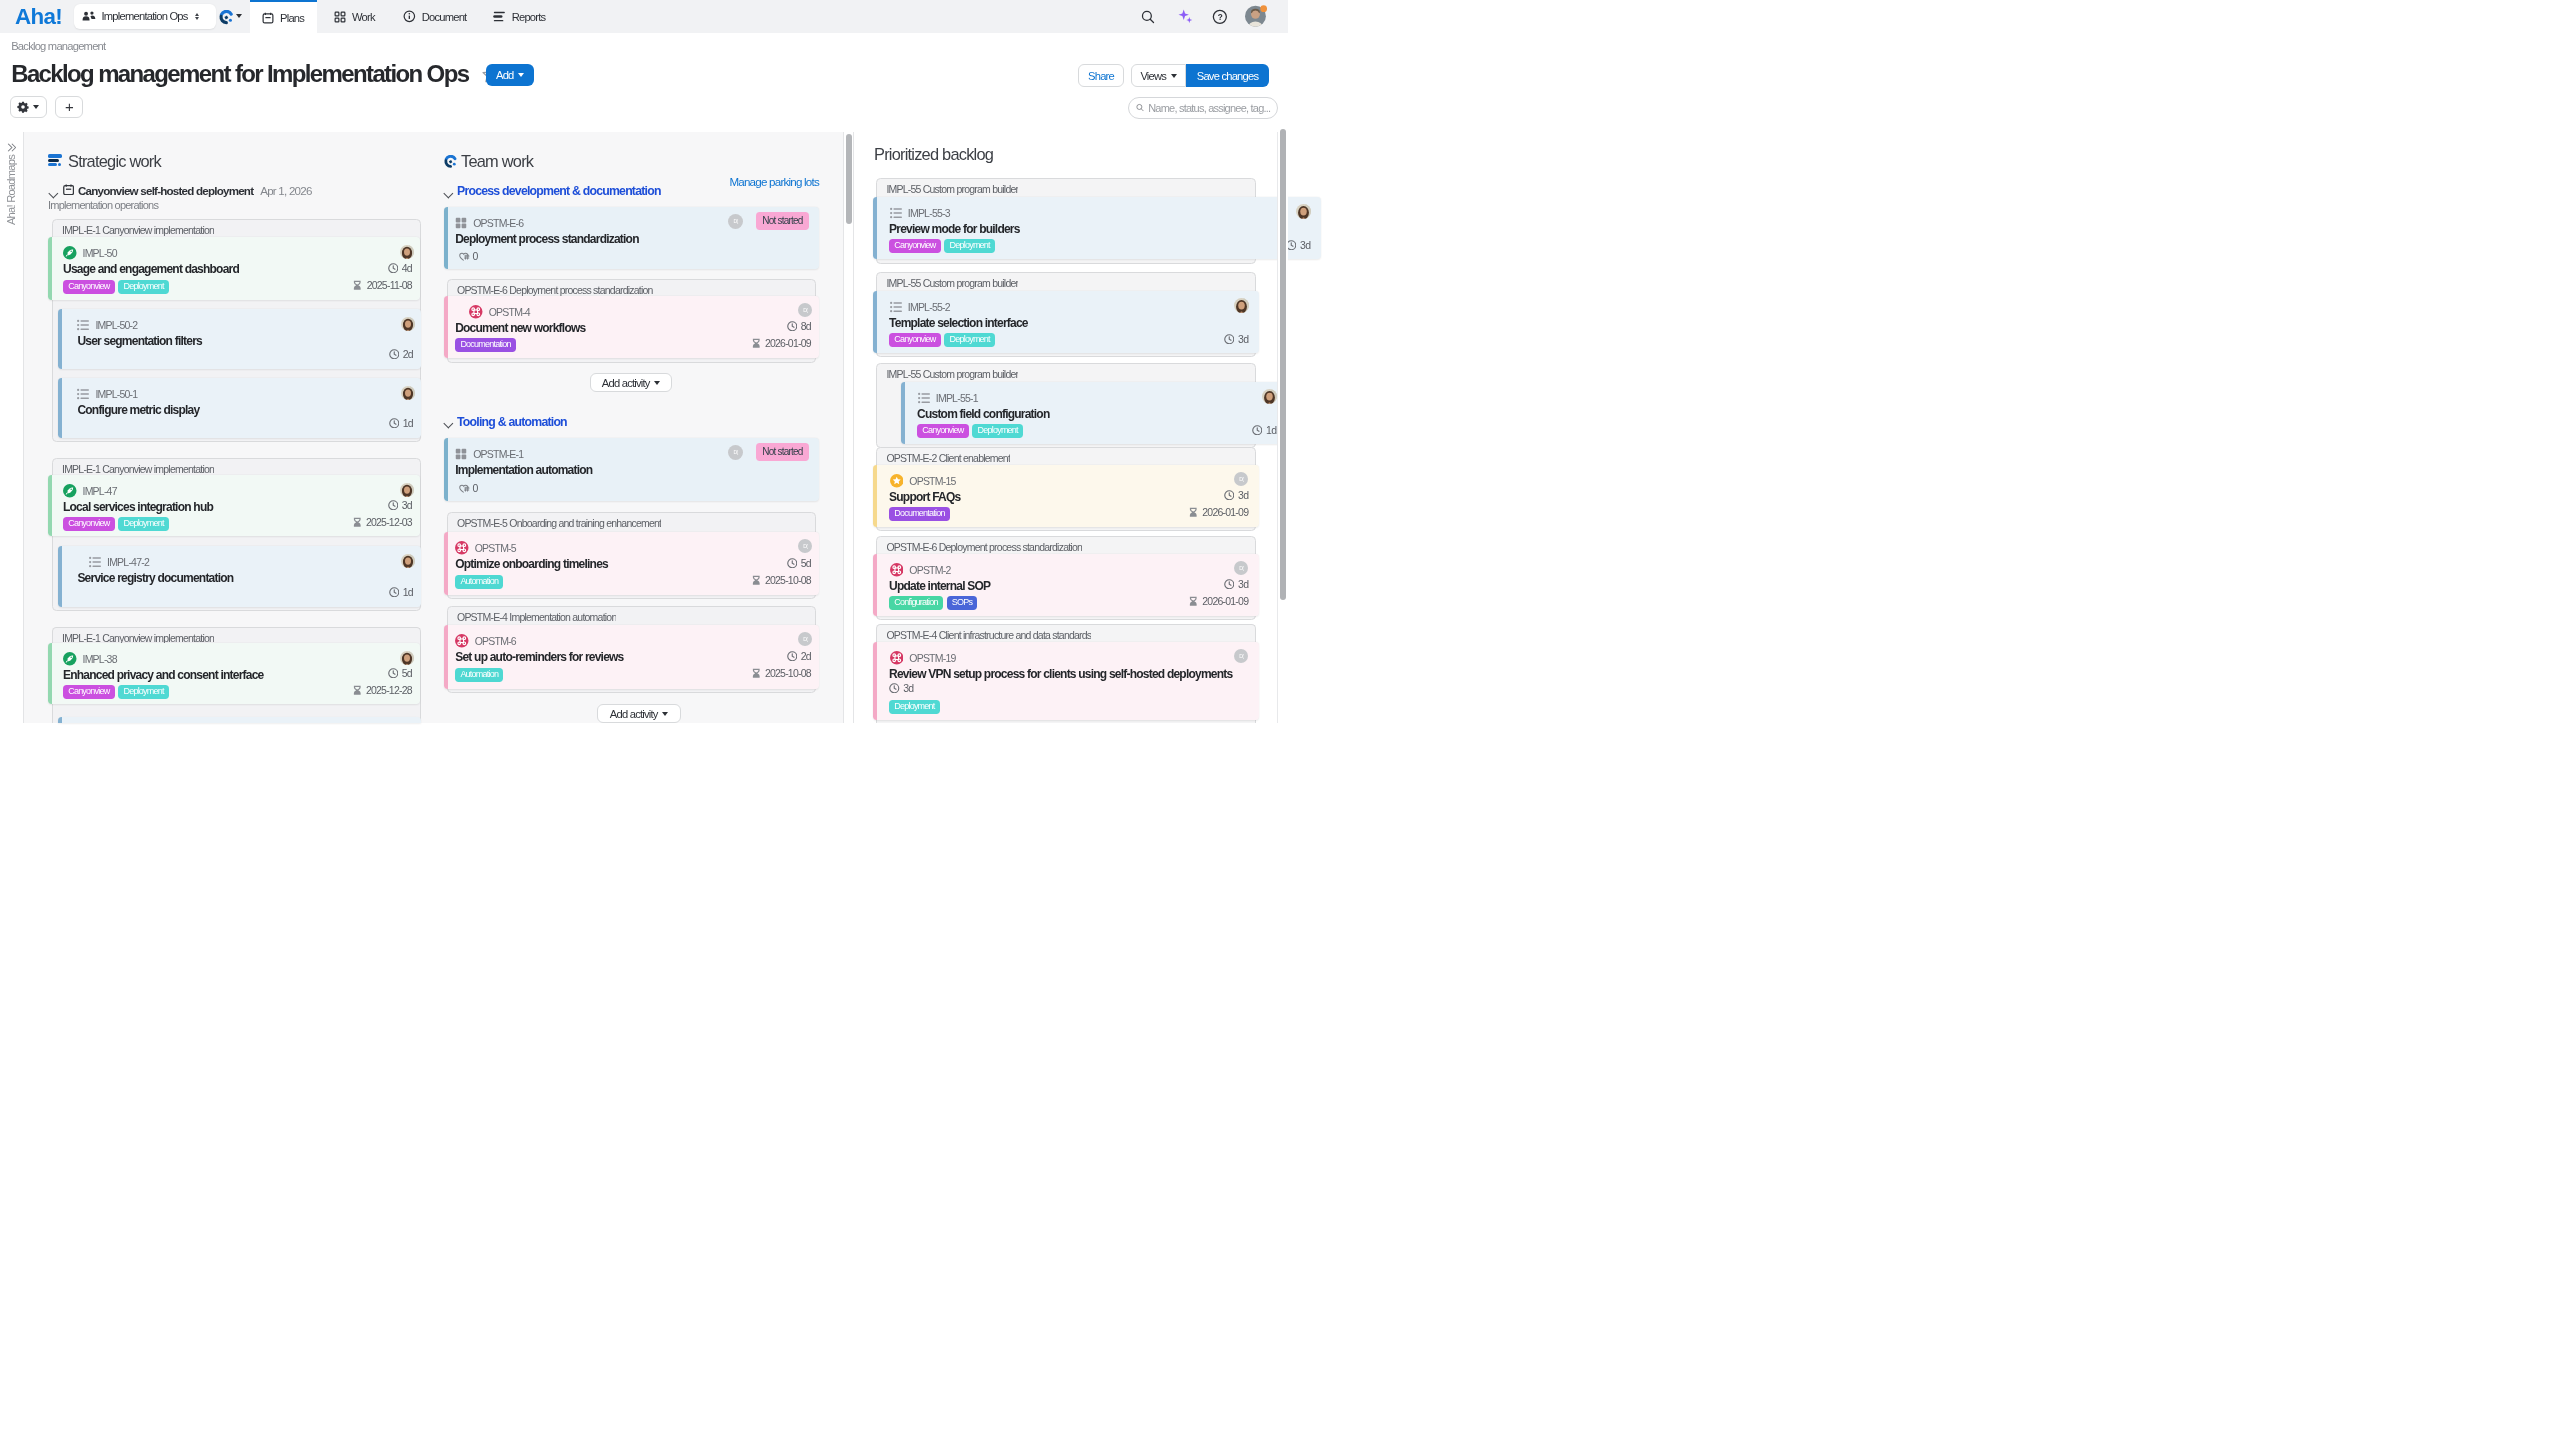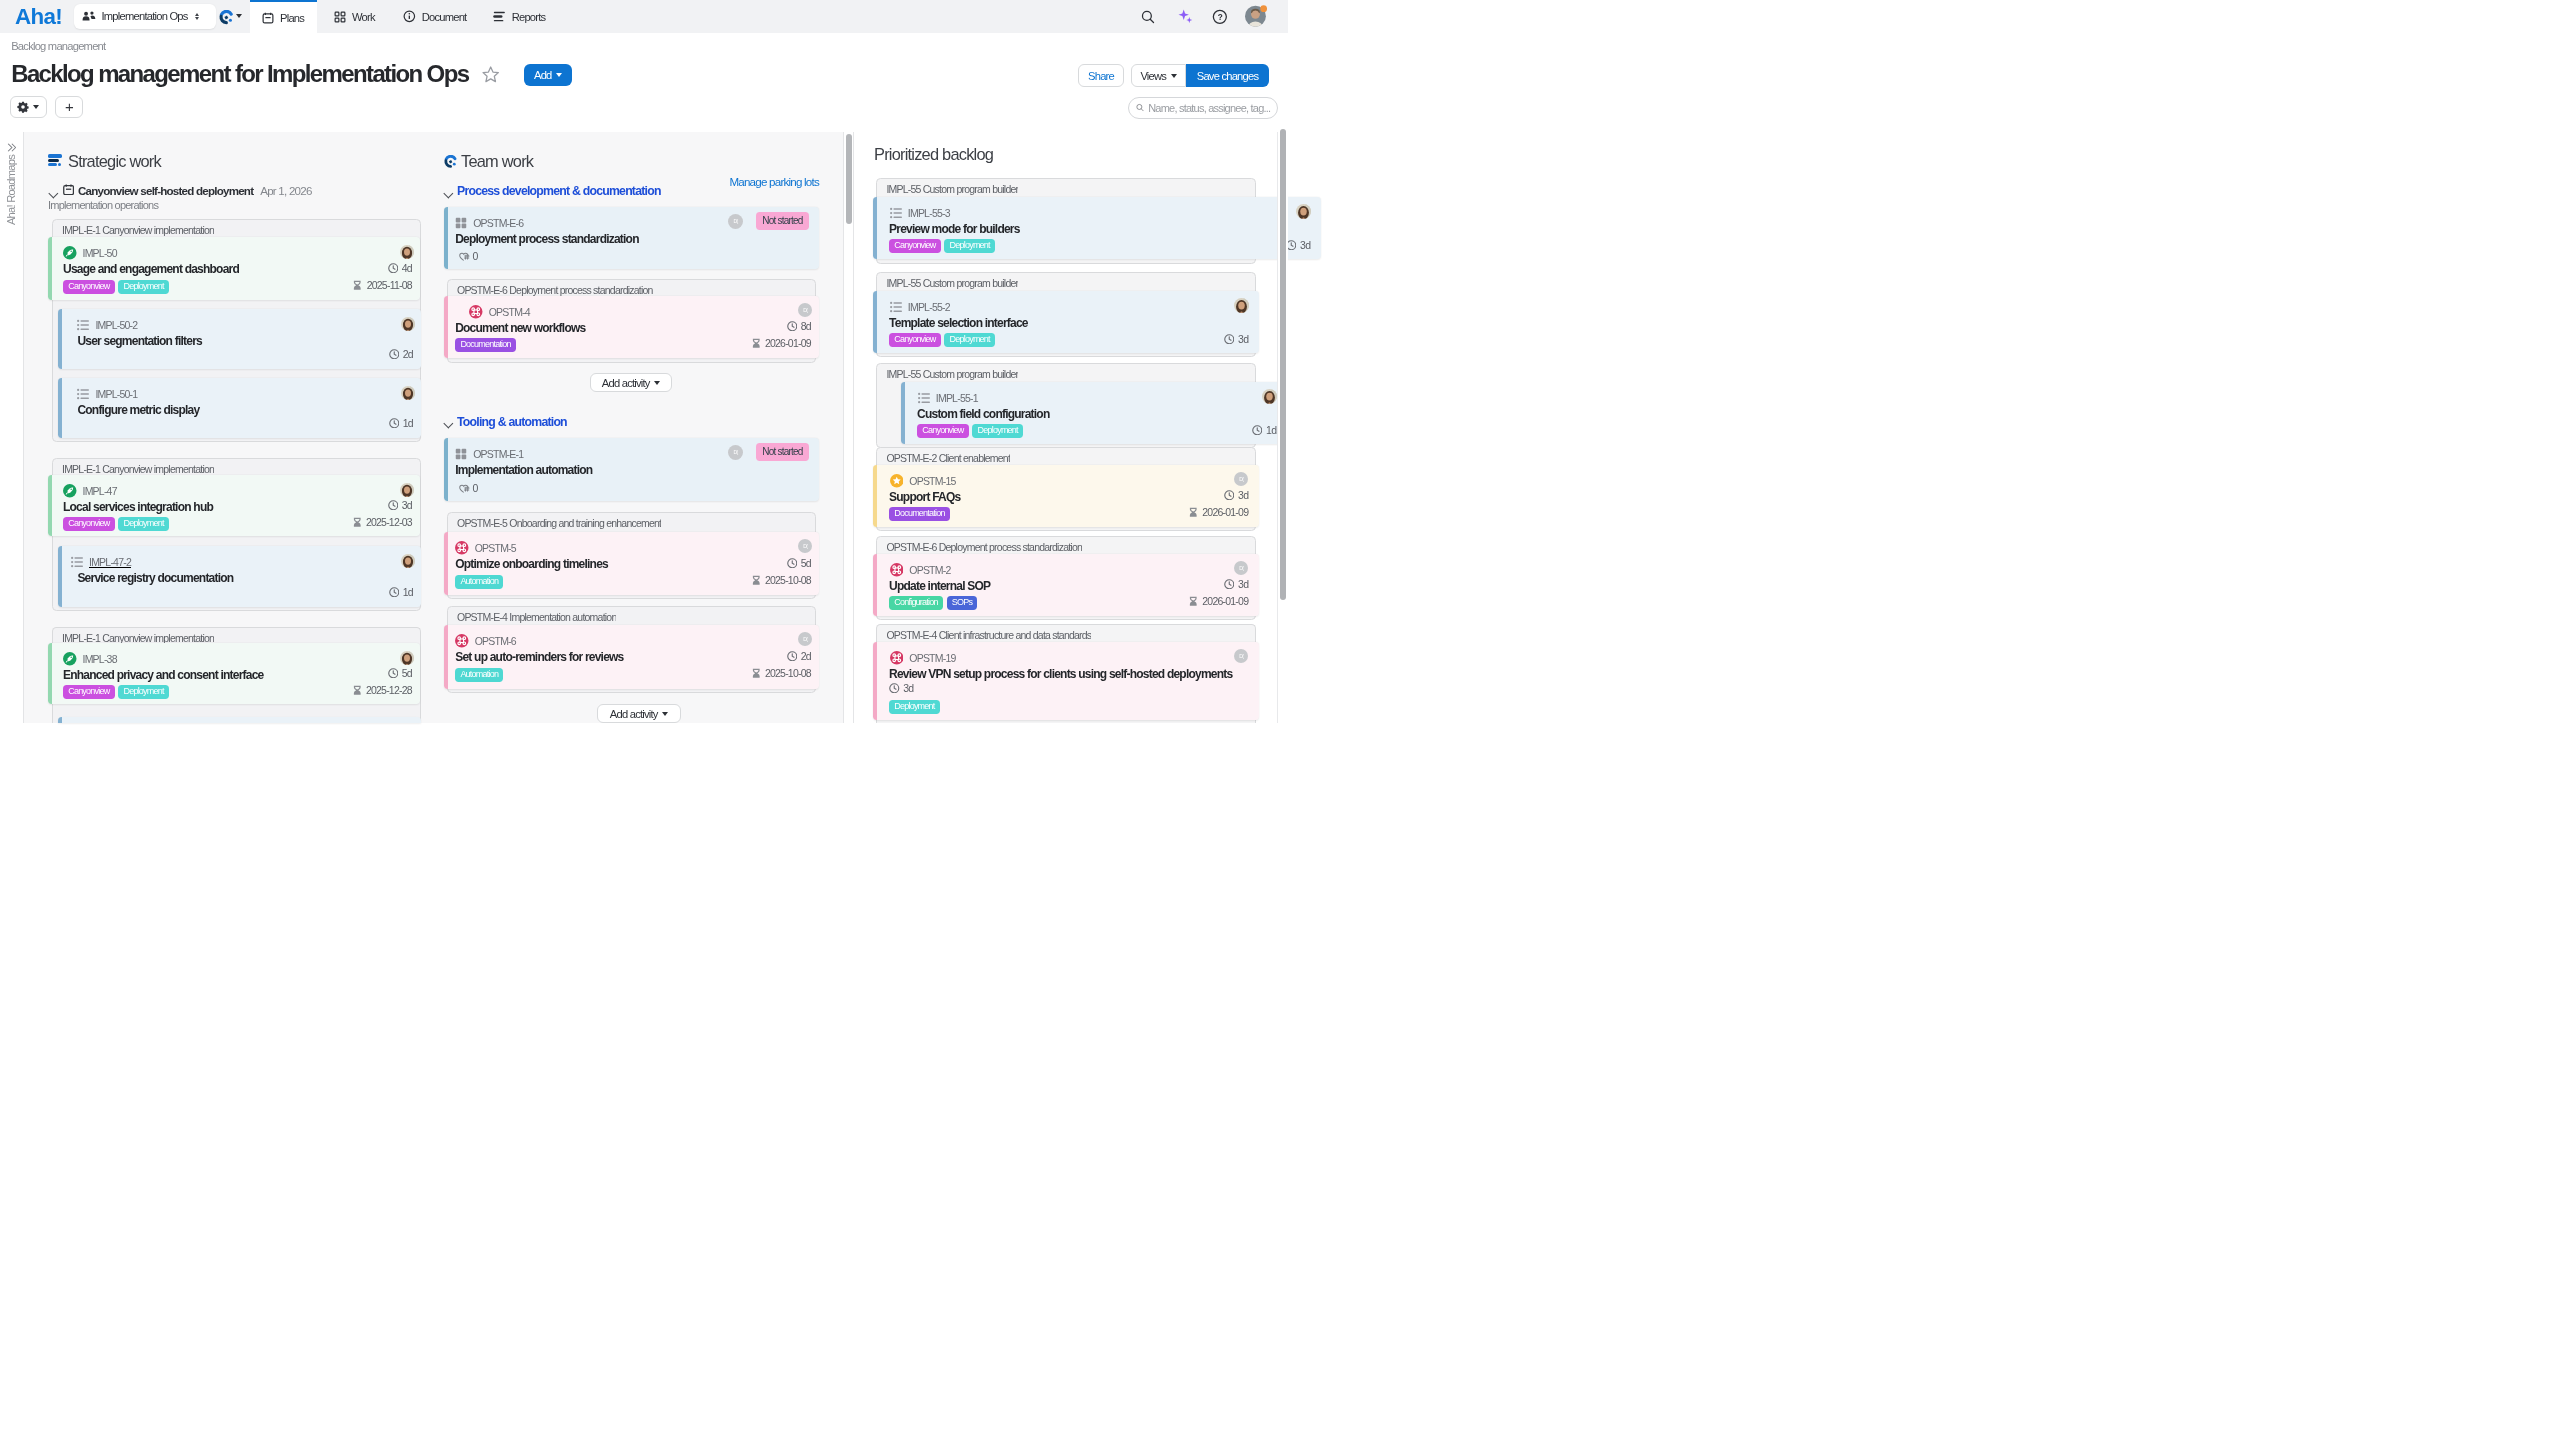--- a/index.html
+++ b/index.html
@@ -242,21 +242,21 @@
     </svg>
   </div>
 </div>
 
 <div class="header">
   <div class="crumb">Backlog management</div>
   <div class="title">Backlog management for Implementation Ops</div>
   <svg class="star" width="19.4" height="19.4" viewBox="0 0 24 24">
       <path d="M12 2.5 l2.8 6.2 6.7 .7 -5 4.6 1.4 6.6 -5.9 -3.4 -5.9 3.4 1.4 -6.6 -5 -4.6 6.7 -.7 Z" fill="none" stroke="#9a9da3" stroke-width="1.6" stroke-linejoin="round"></path>
     </svg>
-  <div class="btn blue" style="left:524px; top:31px; width:48px; height:22.4px;">Add<span class="caret"></span></div>
+  <div class="btn blue" style="left:486px; top:31px; width:48px; height:22.4px;">Add<span class="caret"></span></div>
   <div class="btn white" style="left:1078px; top:31px; width:46px; height:23px; color:#0d74d1;">Share</div>
   <div class="btn white" style="left:1131px; top:31px; width:55px; height:23px; border-radius:6px 0 0 6px;">Views<span class="caret"></span></div>
   <div class="btn blue" style="left:1186px; top:31px; width:83px; height:23px; border-radius:0 6px 6px 0;">Save changes</div>
   <div class="btn white" style="left:9.7px; top:63px; width:37px; height:22px;">
     <svg width="12" height="12" viewBox="0 0 16 16">
         <path fill-rule="evenodd" fill="#33363c" d="M6.7 1 h2.6 l.35 1.75 a5.3 5.3 0 0 1 1.25 .52 l1.5-.95 1.84 1.84 -.95 1.5 a5.3 5.3 0 0 1 .52 1.25 L15.5 7.3 v2.6 l-1.75.35 a5.3 5.3 0 0 1 -.52 1.25 l.95 1.5 -1.84 1.84 -1.5-.95 a5.3 5.3 0 0 1 -1.25.52 L9.3 15.5 H6.7 l-.35-1.75 a5.3 5.3 0 0 1 -1.25-.52 l-1.5.95 -1.84-1.84 .95-1.5 a5.3 5.3 0 0 1 -.52-1.25 L.5 9.3 V6.7 l1.75-.35 a5.3 5.3 0 0 1 .52-1.25 l-.95-1.5 L3.66 1.76 l1.5.95 a5.3 5.3 0 0 1 1.25-.52 Z M8 5.6 a2.4 2.4 0 1 0 0 4.8 a2.4 2.4 0 0 0 0-4.8 Z"></path>
       </svg>
     <span class="caret"></span>
   </div>
   <div class="btn white" style="left:55px; top:63px; width:28px; height:22px; font-size:15px; font-weight:normal; color:#33363c; padding-bottom:1.5px;">+</div>
@@ -366,21 +366,21 @@
       </div>
     <div class="meta" style="right:8.2px; top:24px;"><svg width="10.5" height="10.5" viewBox="0 0 14 14">
           <use href="#clockic"></use>
         </svg>3d</div>
     <div class="meta" style="right:8.2px; top:41px;"><svg width="10.5" height="10.5" viewBox="0 0 14 14">
           <use href="#hourg"></use>
         </svg>2025-12-03</div>
   </div>
   <div class="card" style="left:58px; top:414px; width:363px; height:61px; background:#eaf2f8;">
     <div class="bar" style="background:#84b1d1"></div>
-    <div class="row1" style="left:13px;text-decoration:underline;">
+    <div class="row1" style="left:31px;">
         <svg width="12" height="12" viewBox="0 0 16 16">
           <use href="#listic"></use>
         </svg>
         <span class="cid">IMPL-47-2</span>
       </div>
     <svg class="abs" style="right:6px; top:7.5px;" width="14" height="14" viewBox="0 0 19 19">
         <use href="#avatar1"></use>
       </svg>
     <div class="ctitle" style="left:19.4px;">Service registry documentation</div>
     <div class="meta" style="right:8.2px; bottom:9px;"><svg width="10.5" height="10.5" viewBox="0 0 14 14">

